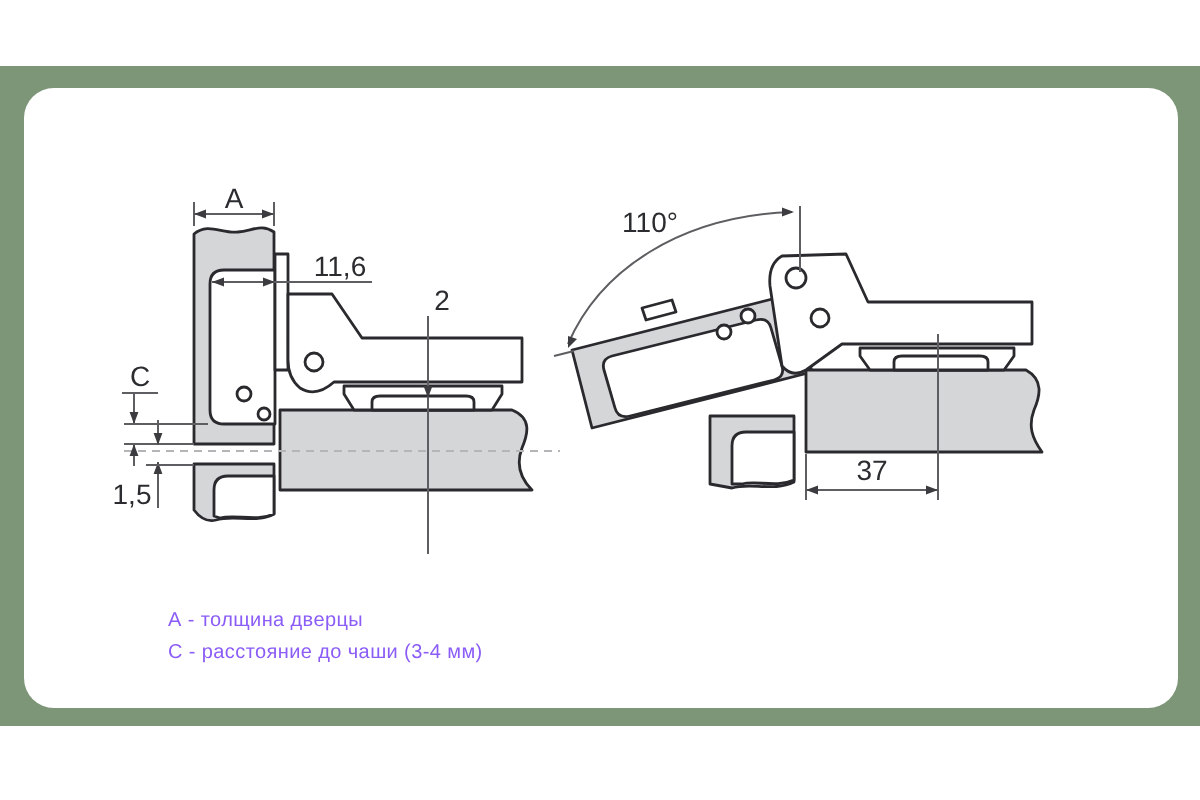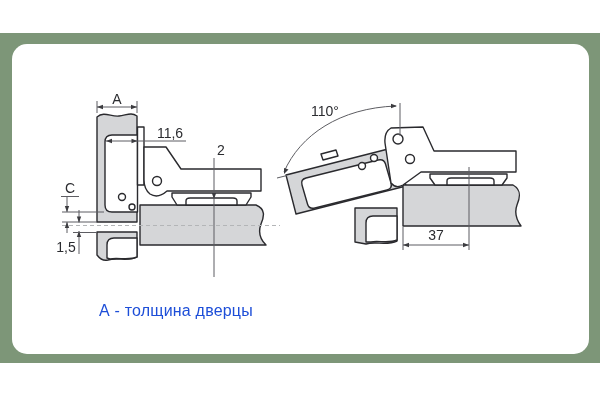--- a/index.html
+++ b/index.html
@@ -16,22 +16,22 @@
     position:absolute;left:12px;top:44px;width:577px;height:310px;
     background:#ffffff;border-radius:15px;
   }
   svg.diagram{position:absolute;left:0;top:0;width:600px;height:400px;}
   .part{stroke:#2a2a2e;stroke-width:1.4;stroke-linejoin:round;stroke-linecap:round;}
   .dim{stroke:#5d5d62;stroke-width:1;fill:none;}
   .dimhead{fill:#3c3c40;stroke:none;}
   .center{stroke:#b3b5b7;stroke-width:1;stroke-dasharray:4 3;fill:none;}
   text.dimtext{fill:#2b2c30;font-family:"Liberation Sans",sans-serif;font-size:14px;text-anchor:middle;}
   .legend{
-    position:absolute;left:99px;top:303px;color:#1d4ed8;
-    font-size:16px;line-height:15.5px;letter-spacing:0.2px;
+    position:absolute;left:84px;top:303px;color:#8b5cf6;
+    font-size:10px;line-height:15.5px;letter-spacing:0.2px;
   }
 </style>
 </head>
 <body>
 
 <div class="band"></div>
 <div class="card"></div>
 
 <svg class="diagram" viewBox="0 0 600 400">
 
@@ -137,13 +137,14 @@
       <line class="dim" x1="403" y1="245" x2="469" y2="245"></line>
       <polygon class="dimhead" points="403,245 409,242.8 409,247.2"></polygon>
       <polygon class="dimhead" points="469,245 463,242.8 463,247.2"></polygon>
       <text class="dimtext" x="436" y="240">37</text>
     </g>
   </g>
 </svg>
 
 <div class="legend">
   <div>А - толщина дверцы</div>
+  <div>С - расстояние до чаши (3-4 мм)</div>
 </div>
 
 </body></html>

